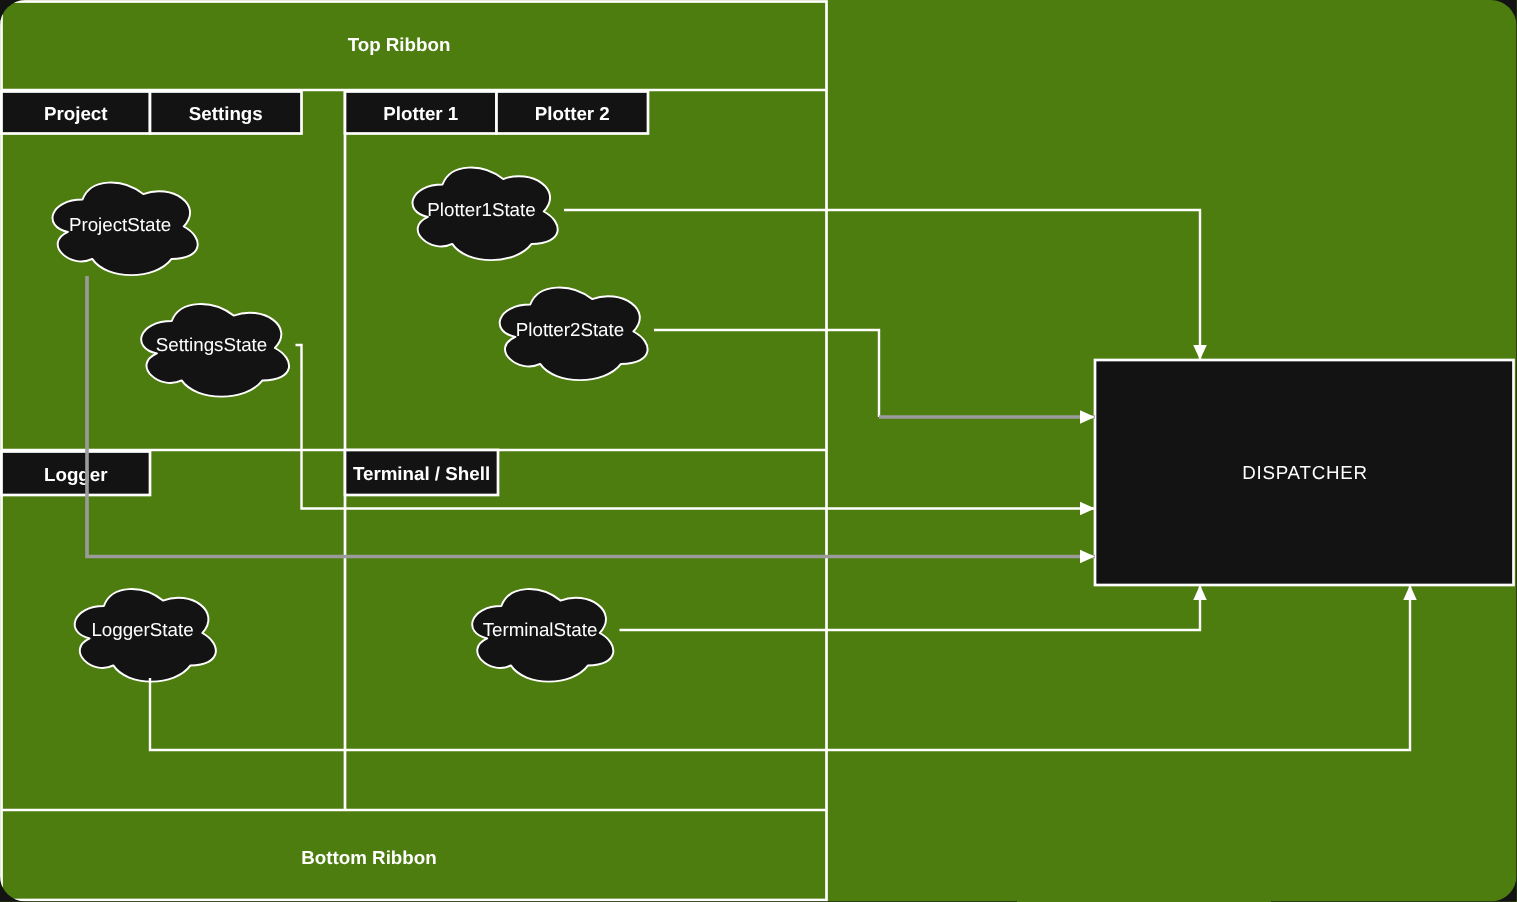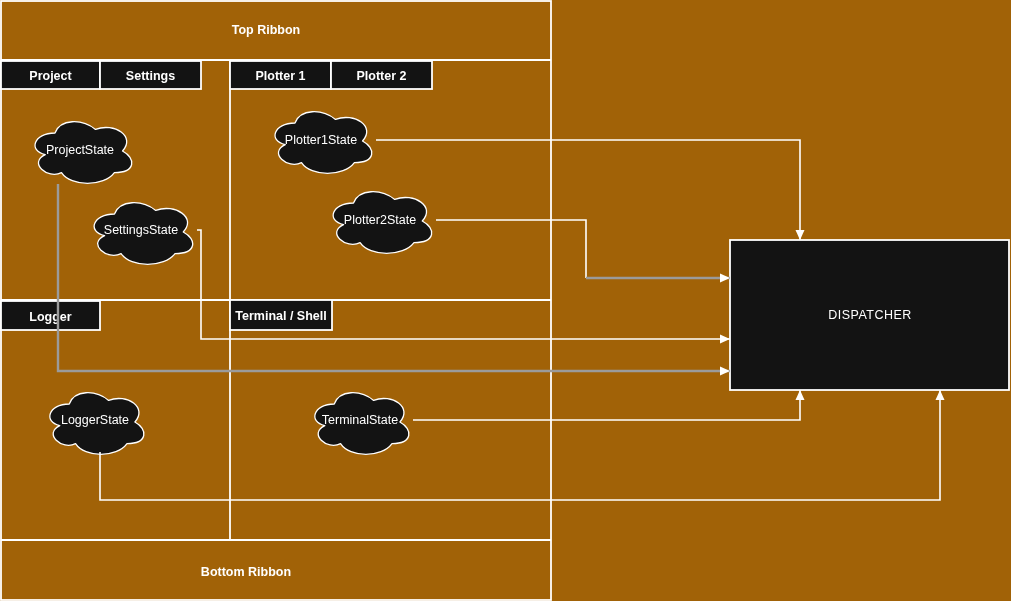--- a/index.html
+++ b/index.html
@@ -1,21 +1,22 @@
 <!DOCTYPE html>
 <html><head>
 <meta charset="utf-8">
 <style>
   html,body{margin:0;padding:0;background:#131313;}
   .stage{
     position:relative;
     width:1011px;height:601px;
-    background:#a16207;
+    background:#4d7c0f;
     overflow:hidden;
     font-family:"Liberation Sans","DejaVu Sans",sans-serif;
+    border-radius:17px;
   }
   svg{position:absolute;left:0;top:0;}
   text{font-family:"Liberation Sans","DejaVu Sans",sans-serif;}
 </style>
 </head>
 <body>
 
 <div class="stage">
   <svg id="diagram-svg" width="1011" height="601" viewBox="0 0 1011 601">
       <rect x="1" y="1" width="550" height="599" fill="none" stroke="#ffffff" stroke-width="1.8"></rect>

